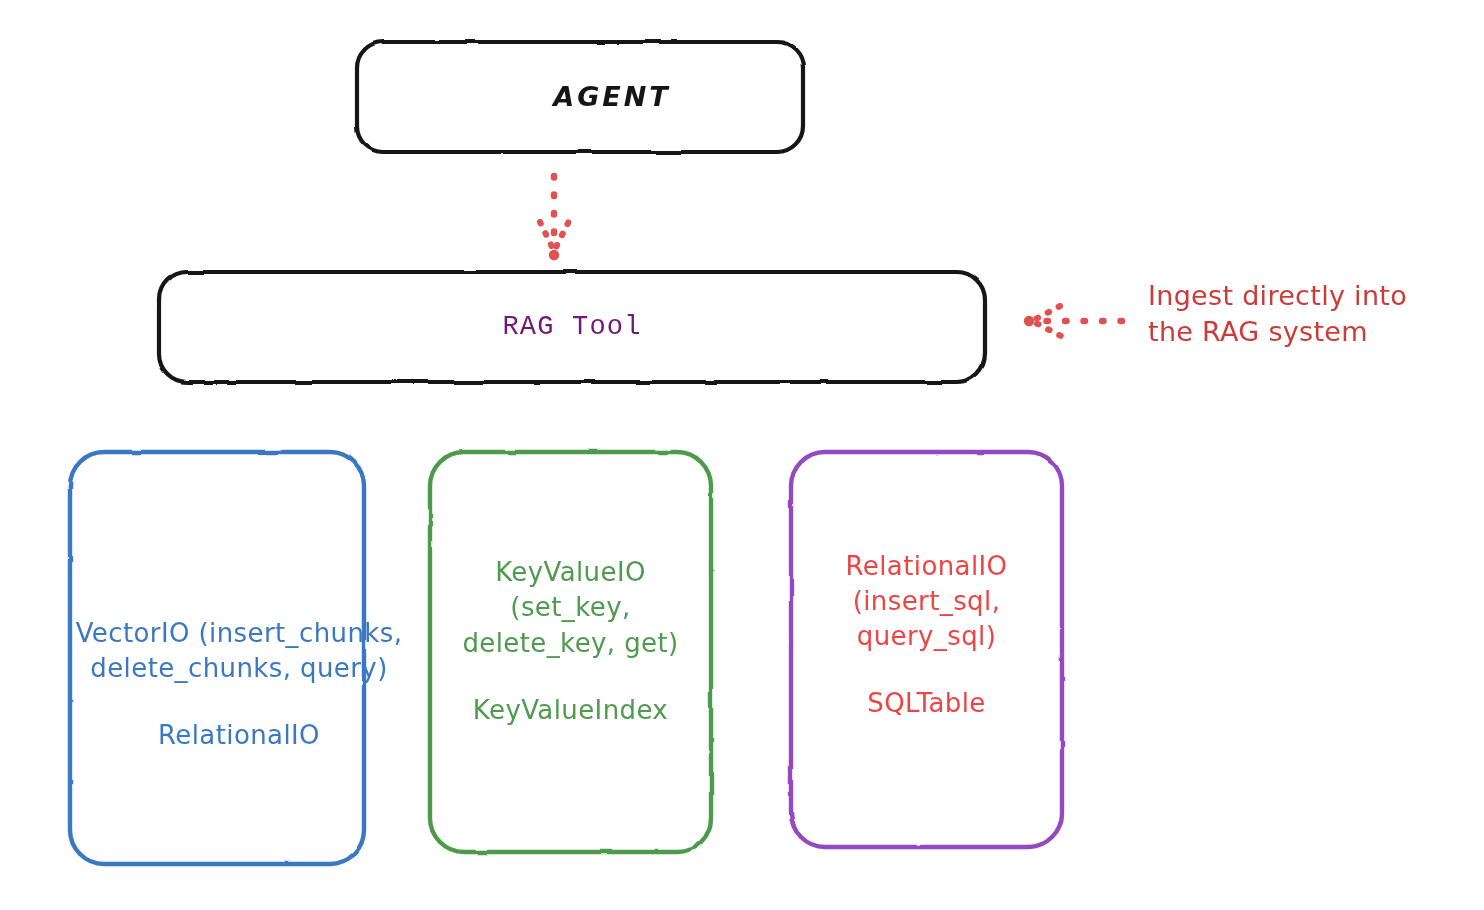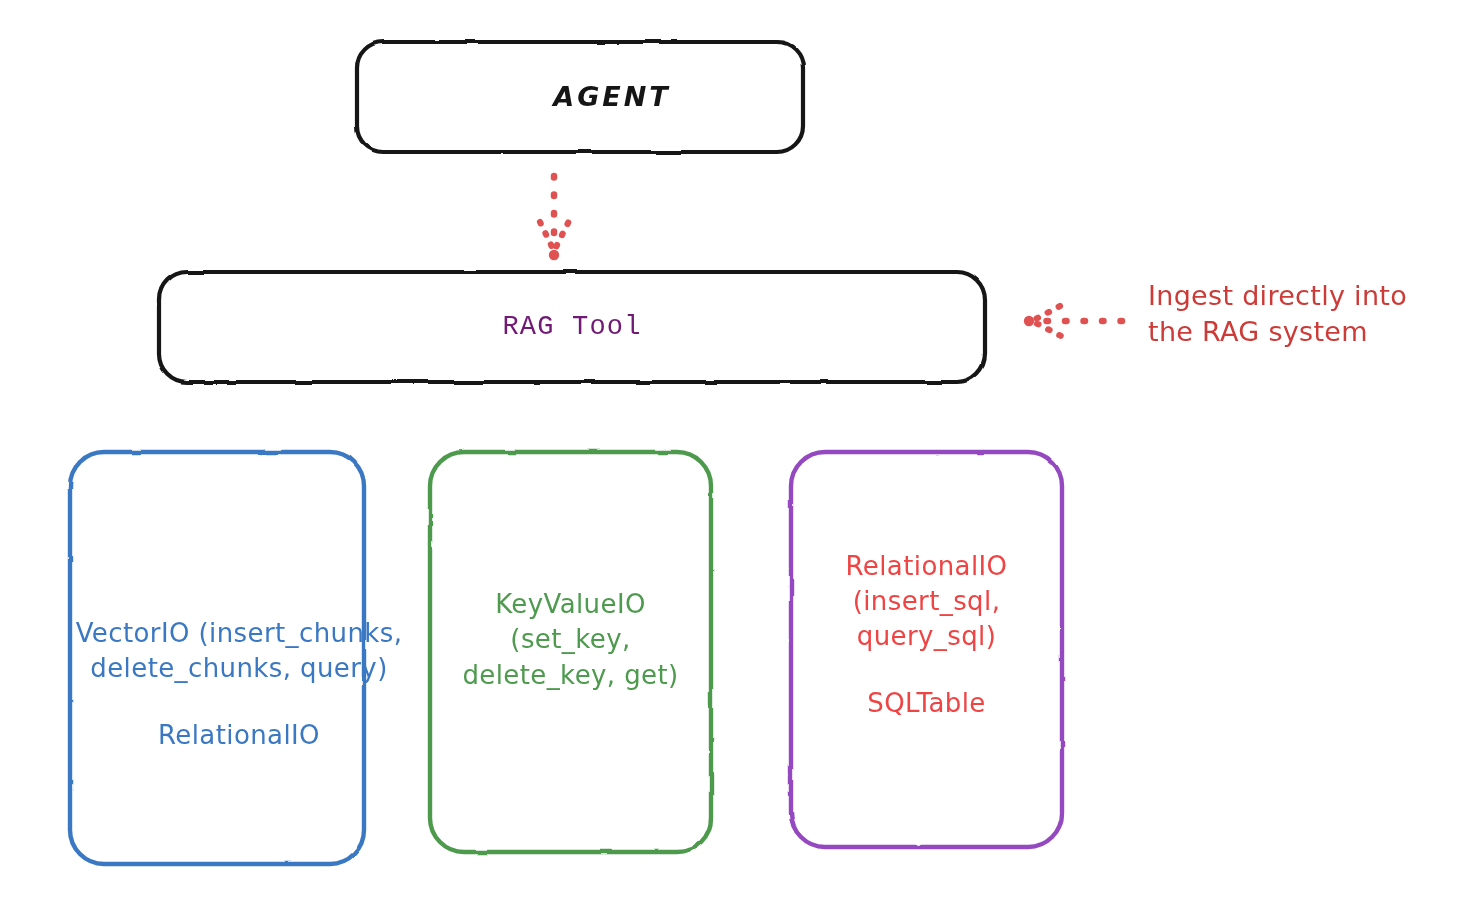--- a/index.html
+++ b/index.html
@@ -199,20 +199,21 @@
 query)</div>
     <div class="store-sub hand">RelationalIO</div>
   </div>
 </div>
 
 <div class="node" id="keyvalueio-node">
   <div class="store-inner">
     <div class="store-label hand">KeyValueIO
 (set_key,
 delete_key, get)</div>
+    <div class="store-sub hand">KeyValueIndex</div>
   </div>
 </div>
 
 <div class="node" id="relationalio-node">
   <div class="store-inner">
     <div class="store-label hand">RelationalIO
 (insert_sql,
 query_sql)</div>
     <div class="store-sub hand">SQLTable</div>
   </div>

